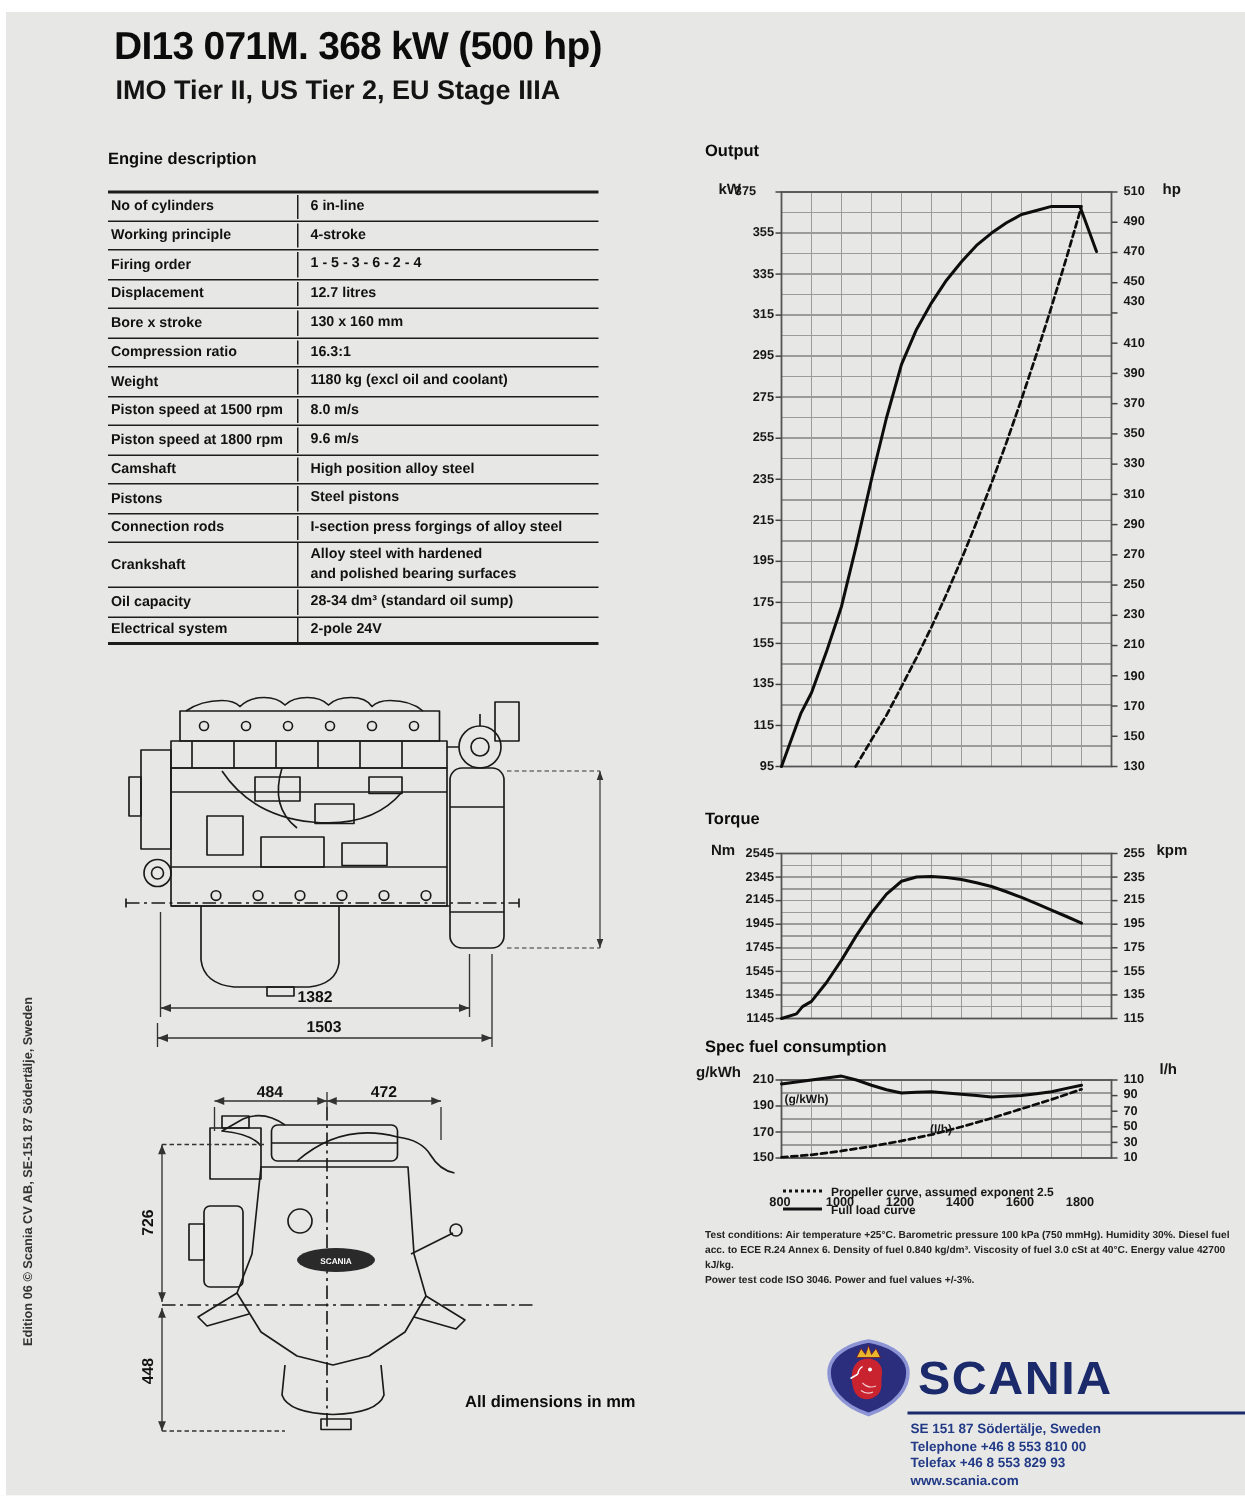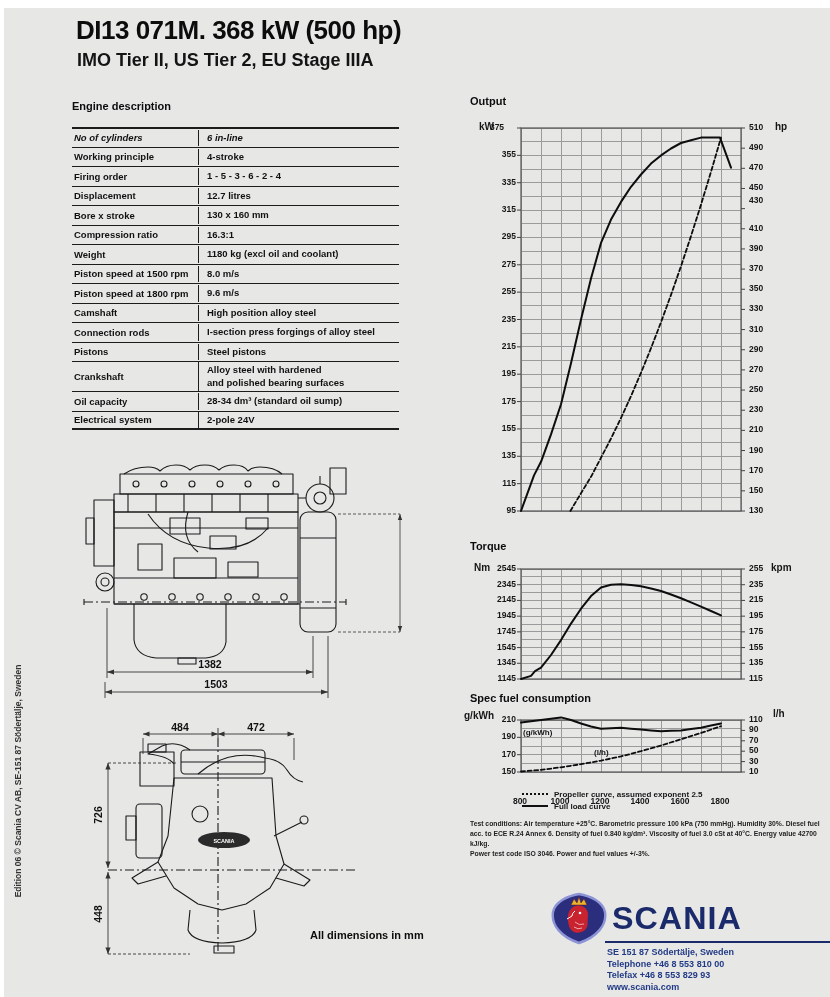--- a/index.html
+++ b/index.html
@@ -5,21 +5,21 @@
   html,body{margin:0;padding:0;background:#fff;}
   .page{position:relative;width:830px;height:997px;background:#ffffff;overflow:hidden;
         font-family:"Liberation Sans","DejaVu Sans",sans-serif;color:#111;}
   .scan-bg{position:absolute;left:4px;top:8px;right:0;bottom:0;background:#e7e8e6;}
   .abs{position:absolute;}
   .title{font-size:26px;font-weight:bold;letter-spacing:-0.5px;color:#0c0c0c;}
   .subtitle{font-size:18px;font-weight:bold;color:#141414;}
   .sec-head{font-size:11px;font-weight:bold;color:#0c0c0c;}
   .spec-table{width:327px;}
   .spec-row{display:flex;border-top:1px solid #1c1c1c;box-sizing:border-box;align-items:center;min-height:19.5px;}
-  .spec-row:first-child{border-top:2px solid #1c1c1c;font-style:italic;}
+  .spec-row:first-child{border-top:2px solid #1c1c1c;}
   .spec-row:last-child{border-bottom:2px solid #1c1c1c;}
   .spec-label{width:122px;font-size:9.5px;font-weight:bold;padding:2px 2px 2px 2px;line-height:11px;}
   .spec-value{flex:1;border-left:1px solid #1c1c1c;font-size:9.5px;font-weight:bold;padding:2px 2px 2px 8px;line-height:12.5px;}
   .tick{position:absolute;font-size:8.5px;font-weight:bold;color:#161616;line-height:10px;}
   .unit{position:absolute;font-size:10px;font-weight:bold;color:#161616;}
   .xlab{position:absolute;font-size:8.5px;font-weight:bold;color:#161616;width:28px;text-align:center;margin-top:20px;}
   .anno{position:absolute;font-size:8px;font-weight:bold;color:#161616;}
   .legend-row{display:flex;align-items:center;gap:6px;height:10px;margin-bottom:2px;}
   .legend-sample{width:26px;height:0;}
   .legend-sample.dashed{border-top:2px dotted #111;}
@@ -79,26 +79,26 @@
       </div>
       <div class="spec-row">
         <div class="spec-label">Piston speed at 1800 rpm</div>
         <div class="spec-value">9.6 m/s</div>
       </div>
       <div class="spec-row">
         <div class="spec-label">Camshaft</div>
         <div class="spec-value">High position alloy steel</div>
       </div>
       <div class="spec-row">
+        <div class="spec-label">Pistons</div>
+        <div class="spec-value">Steel pistons</div>
+      </div>
+      <div class="spec-row">
         <div class="spec-label">Connection rods</div>
         <div class="spec-value">I-section press forgings of alloy steel</div>
-      </div>
-      <div class="spec-row">
-        <div class="spec-label">Pistons</div>
-        <div class="spec-value">Steel pistons</div>
       </div>
       <div class="spec-row">
         <div class="spec-label">Crankshaft</div>
         <div class="spec-value">Alloy steel with hardened<div>and polished bearing surfaces</div></div>
       </div>
       <div class="spec-row">
         <div class="spec-label">Oil capacity</div>
         <div class="spec-value">28-34 dm³  (standard oil sump)</div>
       </div>
       <div class="spec-row">
@@ -458,21 +458,21 @@
       <div class="tick" style="left: 749px; top: 745.2px; width: 30px;">50</div>
       <div class="tick" style="left: 749px; top: 755.6px; width: 30px;">30</div>
       <div class="tick" style="left: 749px; top: 766px; width: 30px;">10</div>
       <div class="xlab" style="left: 506px; top: 776px;">800</div>
       <div class="xlab" style="left: 546px; top: 776px;">1000</div>
       <div class="xlab" style="left: 586px; top: 776px;">1200</div>
       <div class="xlab" style="left: 626px; top: 776px;">1400</div>
       <div class="xlab" style="left: 666px; top: 776px;">1600</div>
       <div class="xlab" style="left: 706px; top: 776px;">1800</div>
       <div class="anno" style="left: 523px; top: 728px;">(g/kWh)</div>
-      <div class="anno" style="left: 594px; top: 747.933px;">(l/h)</div>
+      <div class="anno" style="left: 620px; top: 747.933px;">(l/h)</div>
     </div>
 
   <div class="abs" style="left:522px;top:789px;" id="legend">
       <div class="legend-row">
         <span class="legend-sample dashed"></span>
         <span class="legend-label">Propeller curve, assumed exponent  2.5</span>
       </div>
       <div class="legend-row">
         <span class="legend-sample solid"></span>
         <span class="legend-label">Full load curve</span>

